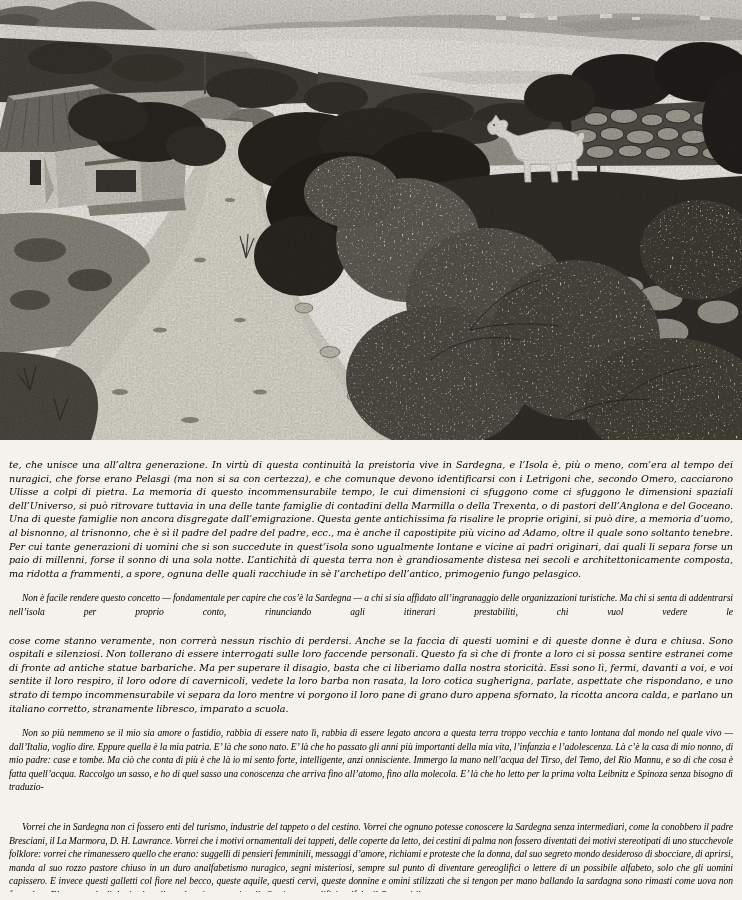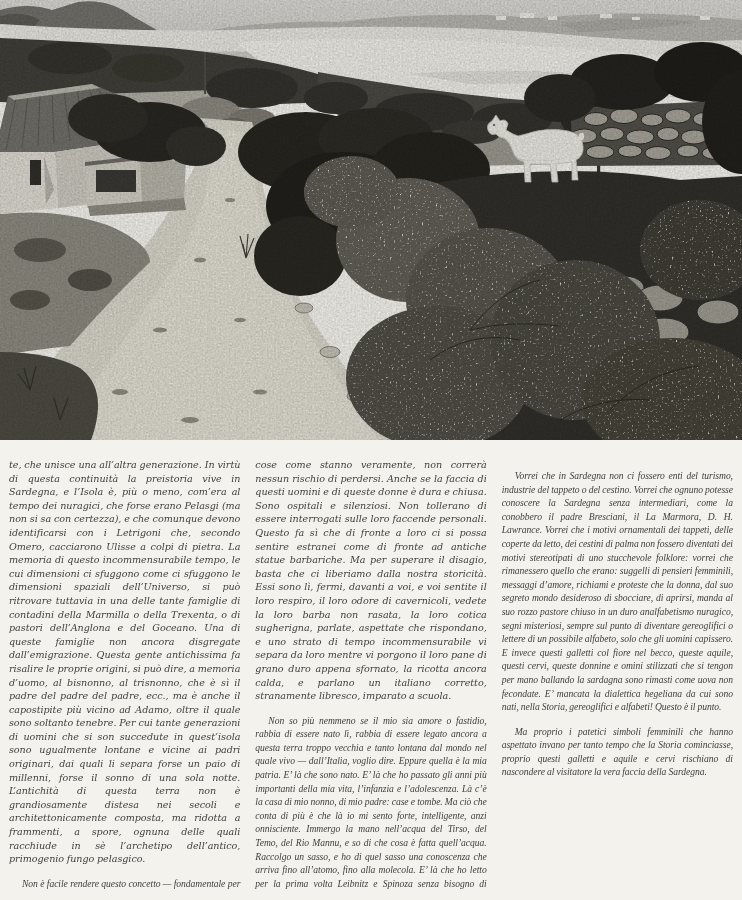--- a/index.html
+++ b/index.html
@@ -2,21 +2,21 @@
 <html lang="it"><head>
 <meta charset="utf-8">
 <style>
   html,body{margin:0;padding:0;}
   body{width:742px;height:900px;background:#f3f2ec;overflow:hidden;}
   .page{width:742px;height:900px;position:relative;background:#f3f2ec;}
   .photo{margin:0;width:742px;height:443px;display:block;line-height:0;}
   .photo svg{display:block;}
   .article{display:flex;gap:15px;padding:0 9px;margin-top:15px;height:434px;overflow:hidden;
     font-family:"DejaVu Serif","Liberation Serif",serif;font-style:italic;
-    color:#404040;}
+    color:#000000;flex-direction:column;}
   .column{flex:1;min-width:0;text-align:justify;font-size:9.6px;line-height:13.6px;
     letter-spacing:-0.05px;word-spacing:-0.3px;-webkit-hyphens:auto;hyphens:auto;}
   .column p{margin:0;}
   .column p.indent{text-indent:13px;margin-top:11px;font-family:Liberation Serif, serif;}
   .column p.cont-end{text-align-last:justify;}
 </style>
 </head>
 <body>
 
 <div class="page">

